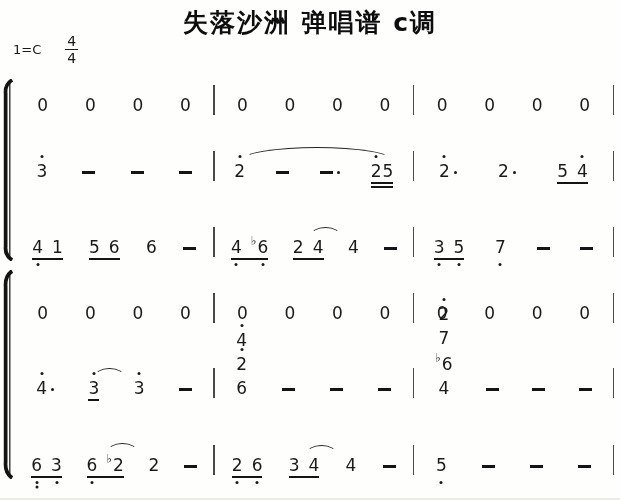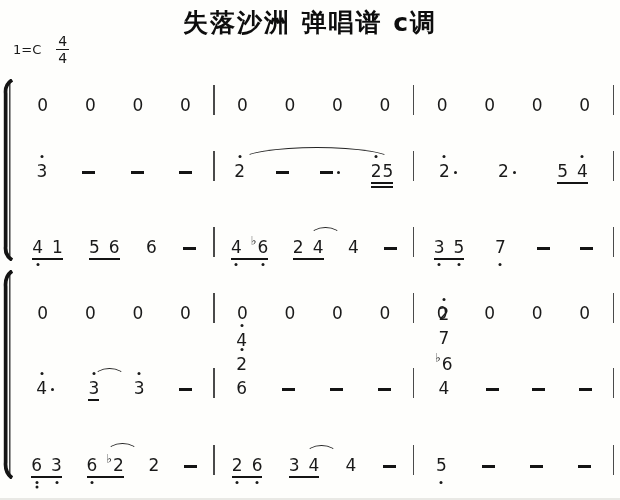--- a/index.html
+++ b/index.html
@@ -8,21 +8,21 @@
     background:#fefefc;color:#1a1a1a;
     font-family:"DejaVu Sans","Liberation Sans",sans-serif;
     border-bottom:2px solid #e9e9e5;box-sizing:border-box;
   }
   
   .header{position:relative;height:78px;}
   .title{
     text-align:center;padding-top:6px;font-size:25px;font-weight:700;
     letter-spacing:2px;color:#0d0d0d;
   }
-  .keytime{position:absolute;left:13px;top:33px;display:flex;align-items:center;gap:15px;}
+  .keytime{position:absolute;left:13px;top:33px;display:flex;align-items:center;gap:24px;}
   .keylabel{font-size:13px;}
   .timesig{display:flex;flex-direction:column;align-items:center;line-height:1;}
   .timesig .num,.timesig .den{font-size:14px;padding:1px 0;}
   .timesig .fracline{width:13px;height:1px;background:#1a1a1a;}
   
   .score{position:relative;}
   .system{position:relative;padding:0 4px 12px 17px;}
   .bracket{position:absolute;left:1px;top:1px;width:13px;height:calc(100% - 9px);}
   .line{display:flex;align-items:flex-end;}
   .sys0 .row-voice{height:37px;}

